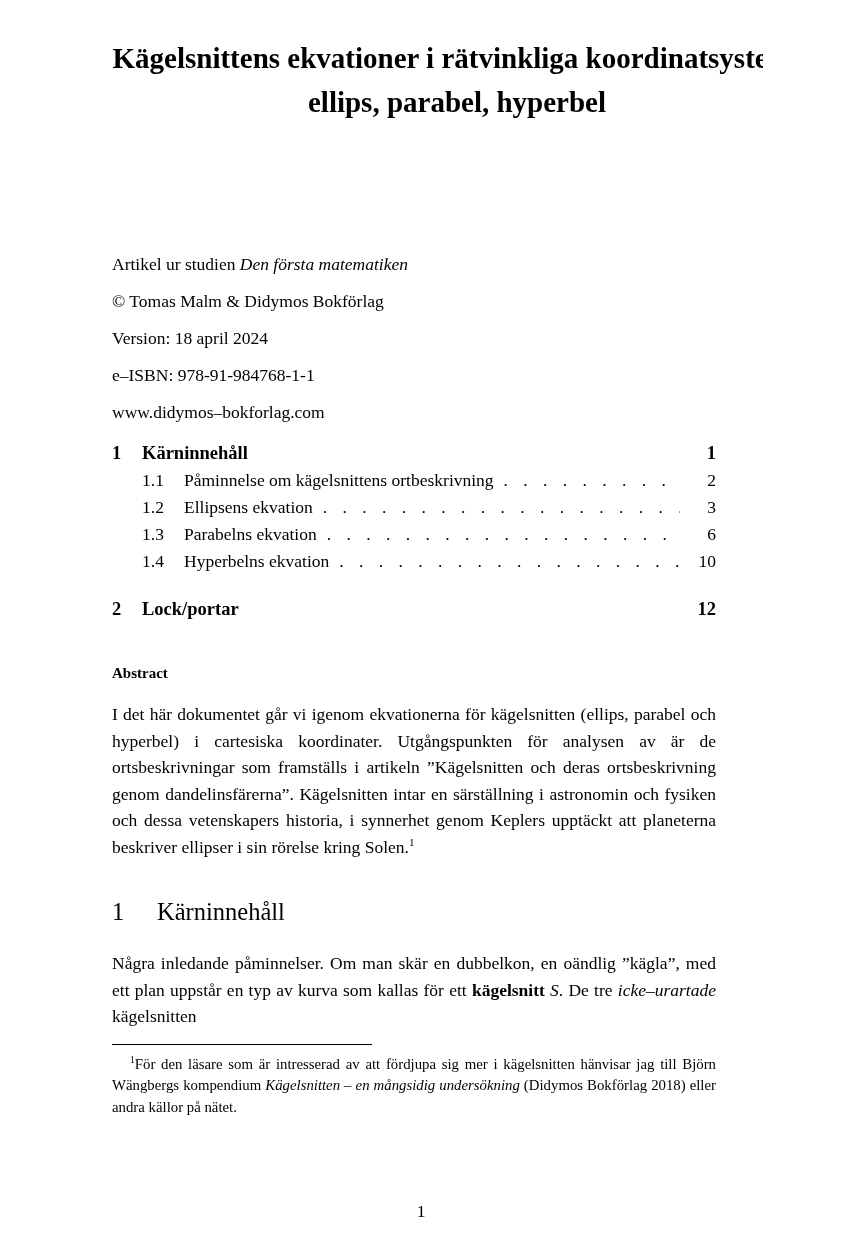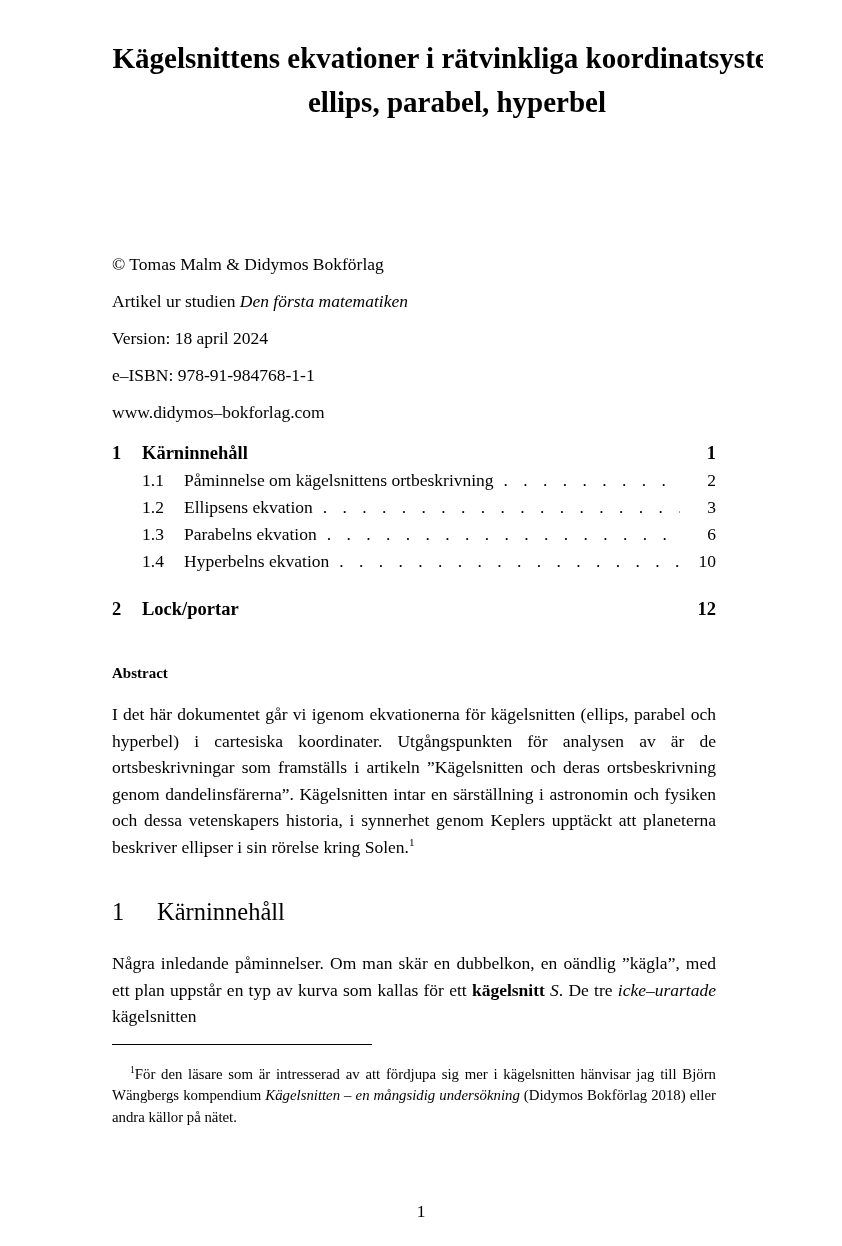--- a/index.html
+++ b/index.html
@@ -55,21 +55,21 @@
   .abs-heading { margin: 36px 0 14px 0; font-size: 15px; font-weight: bold; line-height: 28px; }
   .para { margin: 0; text-align: justify; line-height: 26.5px; }
   .para b { font-weight: bold; }
   sup.fnmark { font-size: 11px; line-height: 0; vertical-align: super; }
 
   .sec-heading { margin: 36px 0 22px 0; font-size: 24.5px; font-weight: normal; line-height: 32px; }
   .sec-num { display: inline-block; width: 45px; }
 
   .footnote-rule { margin-top: 14px; width: 260px; height: 0; border-top: 1.2px solid #000; }
   .footnote {
-    margin: 19px 0 0 0;
+    margin: 9px 0 0 0;
     font-size: 14.8px;
     line-height: 21.8px;
     text-align: justify;
     text-indent: 18px;
   }
   .footnote sup.fnmark { font-size: 9.5px; }
 
   .page-number {
     position: absolute;
     left: 0; right: 0; bottom: 24px;
@@ -78,22 +78,22 @@
   }
 </style>
 </head>
 <body>
 
 <div class="page">
 
   <h1 class="title">Kägelsnittens ekvationer i rätvinkliga koordinatsystem: ellips, parabel, hyperbel</h1>
 
   <div class="meta">
+    <p class="meta-line"><span>Artikel ur studien </span><span class="it">Den första matematiken</span></p>
     <p class="meta-line">© Tomas Malm &amp; Didymos Bokförlag</p>
-    <p class="meta-line"><span>Artikel ur studien </span><span class="it">Den första matematiken</span></p>
     <p class="meta-line">Version: 18 april 2024</p>
     <p class="meta-line">e–ISBN: 978-91-984768-1-1</p>
     <p class="meta-line">www.didymos–bokforlag.com</p>
   </div>
 
 
   <div class="toc">
 
     <div class="toc-ch">
       <span class="num">1</span>

